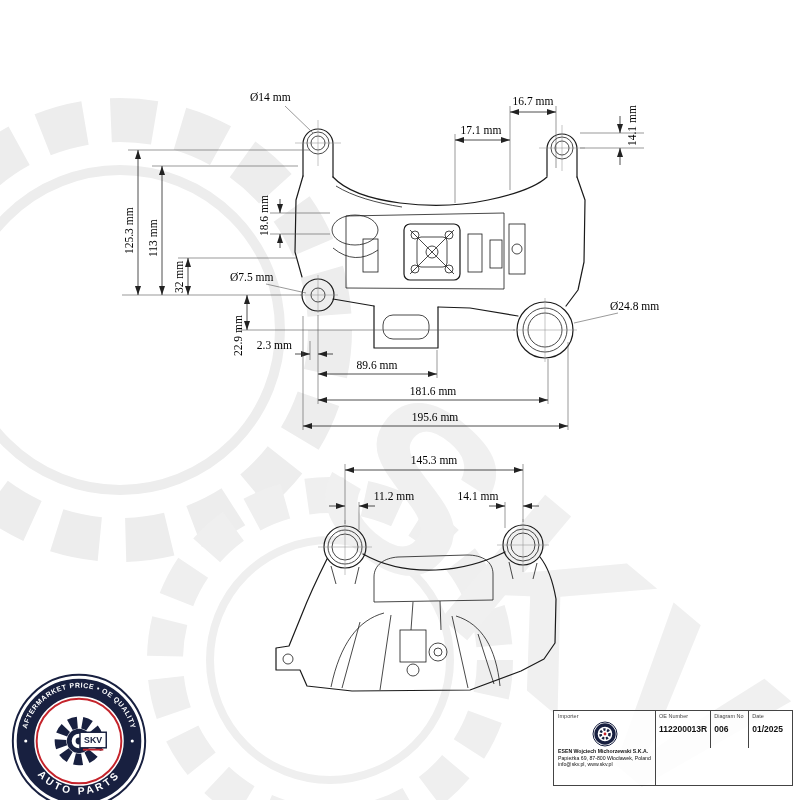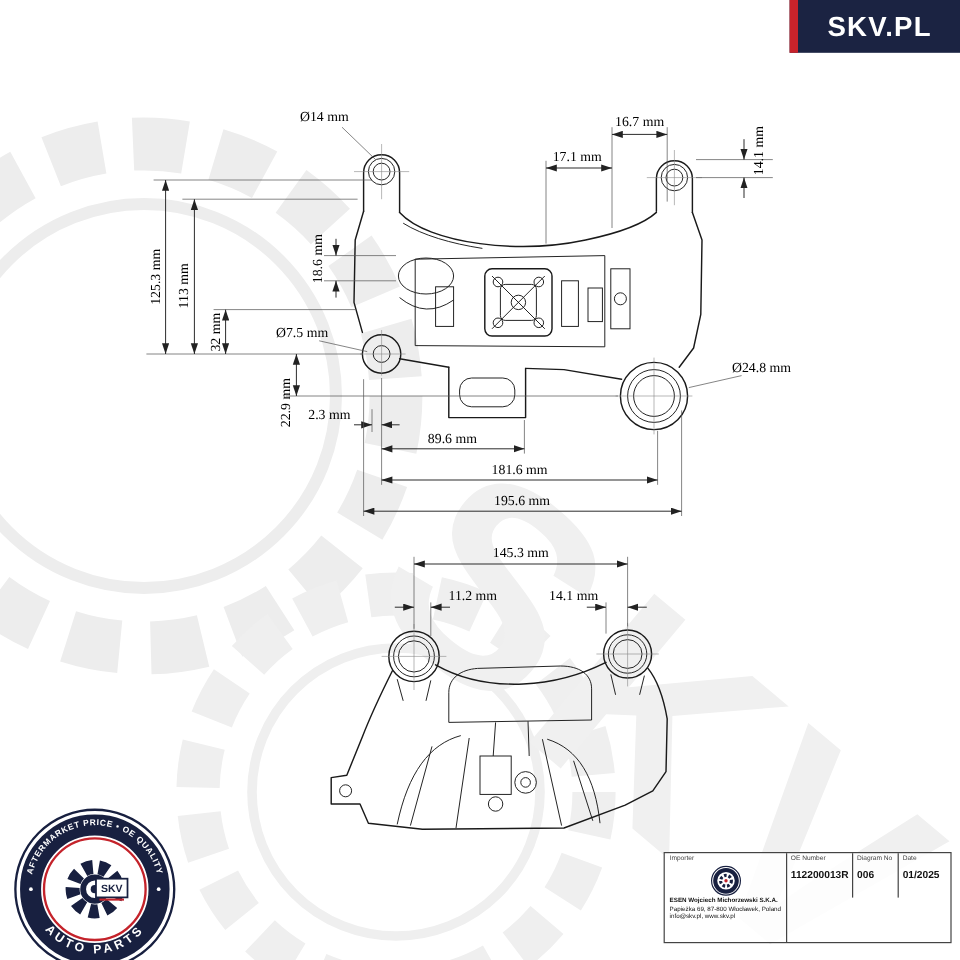--- a/index.html
+++ b/index.html
@@ -242,24 +242,20 @@
         <text class="dimtext" x="394" y="500" text-anchor="middle">11.2 mm</text>
 
         <line class="ext" x1="505" y1="502" x2="505" y2="528"></line>
         <line class="dim" x1="489" y1="506" x2="505" y2="506" marker-end="url(#aE)"></line>
         <line class="dim" x1="539" y1="506" x2="523" y2="506" marker-end="url(#aE)"></line>
         <text class="dimtext" x="478" y="500" text-anchor="middle">14.1 mm</text>
       </g>
     </g>
   </svg>
 
-  <div class="brand">
-    <div class="stripe"></div>
-    <div class="txt">SKV.PL</div>
-  </div>
 
   <svg class="badge" width="146" height="146" viewBox="0 0 150 150">
     <defs>
       <path id="arcTop" d="M20.2,79.8 A55,55 0 1 1 129.8,79.8"></path>
       <path id="arcBot" d="M30,106.5 A55,55 0 0 0 120,106.5"></path>
     </defs>
     <circle cx="75" cy="75" r="68" fill="#fff" stroke="#182040" stroke-width="2"></circle>
     <circle cx="75" cy="75" r="55" fill="none" stroke="#182040" stroke-width="18"></circle>
     <circle cx="75" cy="75" r="43.5" fill="none" stroke="#c4232b" stroke-width="2"></circle>
     <circle cx="20.3" cy="75" r="1.6" fill="#fff"></circle>

